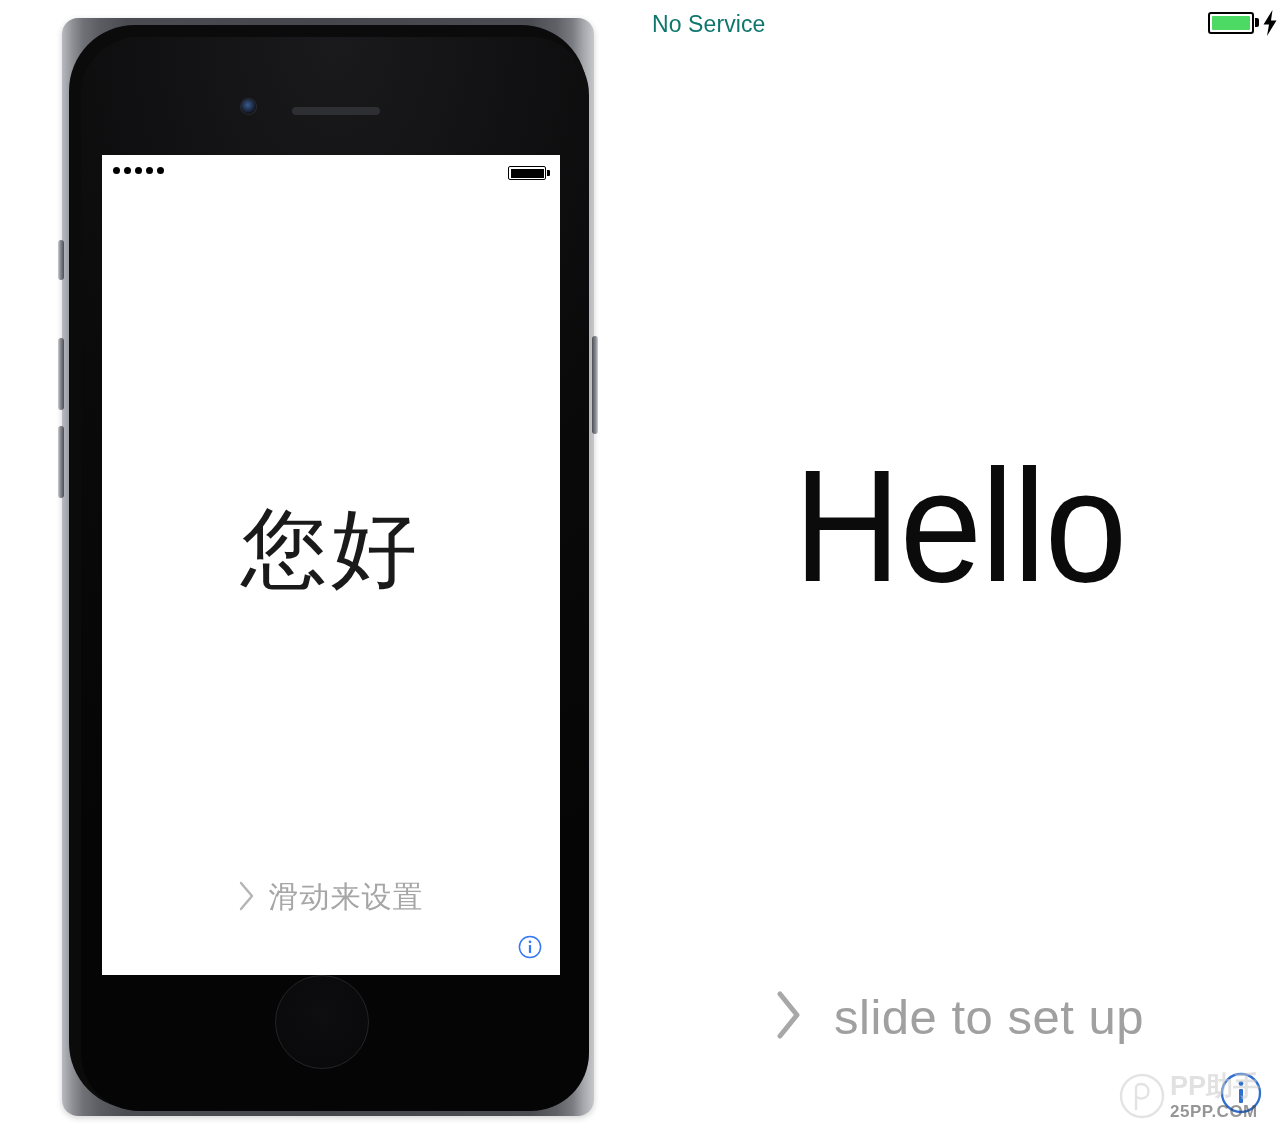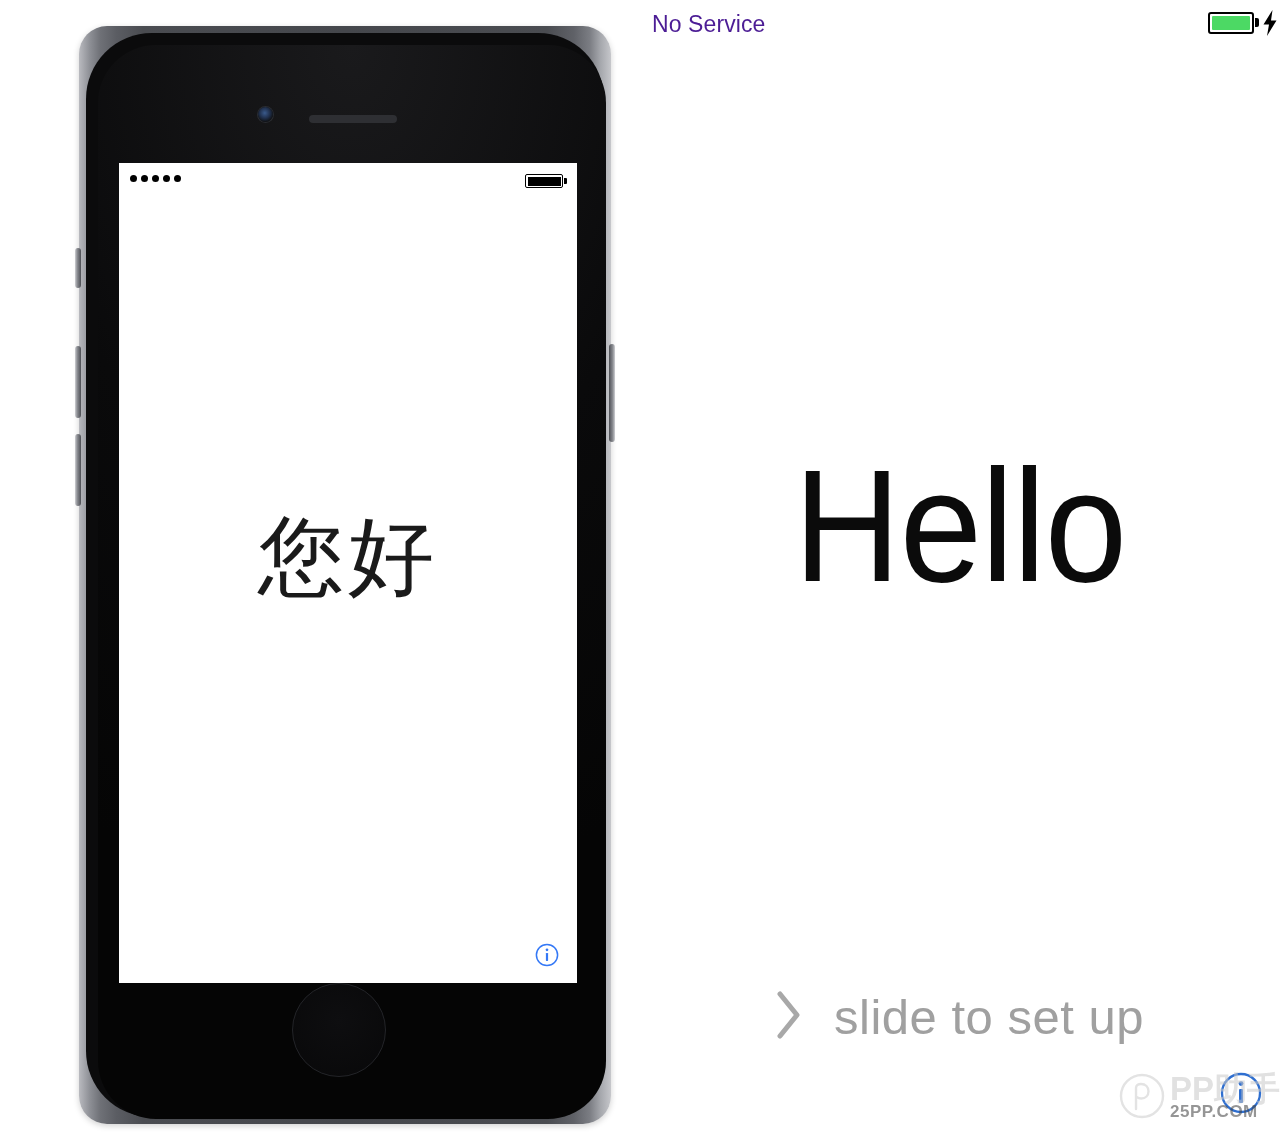--- a/index.html
+++ b/index.html
@@ -22,21 +22,21 @@
     left: 0; top: 0;
     width: 1280px;
     height: 48px;
   }
   .host-carrier {
     position: absolute;
     left: 652px;
     top: 11px;
     font-size: 23px;
     font-weight: 400;
-    color: #4c1d95;
+    color: #0f766e;
     letter-spacing: 0.1px;
     white-space: nowrap;
   }
   .host-battery {
     position: absolute;
     right: 26px;
     top: 12px;
     width: 46px;
     height: 22px;
     border: 2px solid #000;
@@ -75,32 +75,31 @@
   
   .device {
     position: absolute;
     left: 62px;
     top: 18px;
     width: 532px;
     height: 1108px;
   }
   .device-frame {
     position: absolute;
-    left: 0; top: 8px;
+    left: 0; top: 0;
     width: 532px;
     height: 1098px;
-    border-radius: 28px;
+    border-radius: 16px;
     background: linear-gradient(to right,
         #b9babf 0%, #8e9096 2%, #6f7177 4%,
         #5b5d63 7%, #4a4c51 12%, #45474c 50%,
         #4a4c51 88%, #5f6167 93%, #7b7d83 96%,
         #a5a7ac 98%, #c6c7cb 100%);
     box-sizing: border-box;
     box-shadow: 0 2px 6px rgba(0,0,0,0.18);
-    margin-left: 17px;
   }
   .device-body {
     position: absolute;
     left: 7px; top: 7px;
     width: 518px;
     height: 1084px;
     border-radius: 66px;
     background: #0b0b0c;
     box-sizing: border-box;
   }
@@ -299,21 +298,21 @@
   }
   .wm-logo {
     position: absolute;
     left: 0; top: 6px;
     width: 48px; height: 48px;
   }
   .wm-title {
     position: absolute;
     left: 52px;
     top: 6px;
-    font-size: 33px;
+    font-size: 27px;
     font-weight: 700;
     color: #c9c9c9;
     letter-spacing: 0px;
     line-height: 1.05;
     white-space: nowrap;
   }
   .wm-sub {
     position: absolute;
     left: 52px;
     top: 36px;
@@ -360,20 +359,28 @@
             <span class="scr-dot"></span>
           </div>
           <div class="scr-battery">
             <div class="scr-battery-fill"></div>
           </div>
           <div class="scr-battery-cap"></div>
         </div>
 
         <div class="scr-greeting">您好</div>
 
+        <div class="scr-slide">
+          <span class="scr-slide-chevron">
+            <svg width="16" height="30" viewBox="0 0 16 30" aria-hidden="true">
+              <path d="M2 2 L13 15 L2 28" fill="none" stroke="#b4b4b4" stroke-width="2.4" stroke-linecap="round" stroke-linejoin="round"></path>
+            </svg>
+          </span>
+          <span class="scr-slide-text">滑动来设置</span>
+        </div>
 
         <div class="scr-info">
           <svg width="24" height="24" viewBox="0 0 24 24" aria-hidden="true">
             <circle cx="12" cy="12" r="10.6" fill="none" stroke="#3478f6" stroke-width="1.5"></circle>
             <circle cx="12" cy="6.8" r="1.35" fill="#3478f6"></circle>
             <rect x="10.9" y="9.9" width="2.2" height="8" rx="0.6" fill="#3478f6"></rect>
           </svg>
         </div>
 
       </div>

